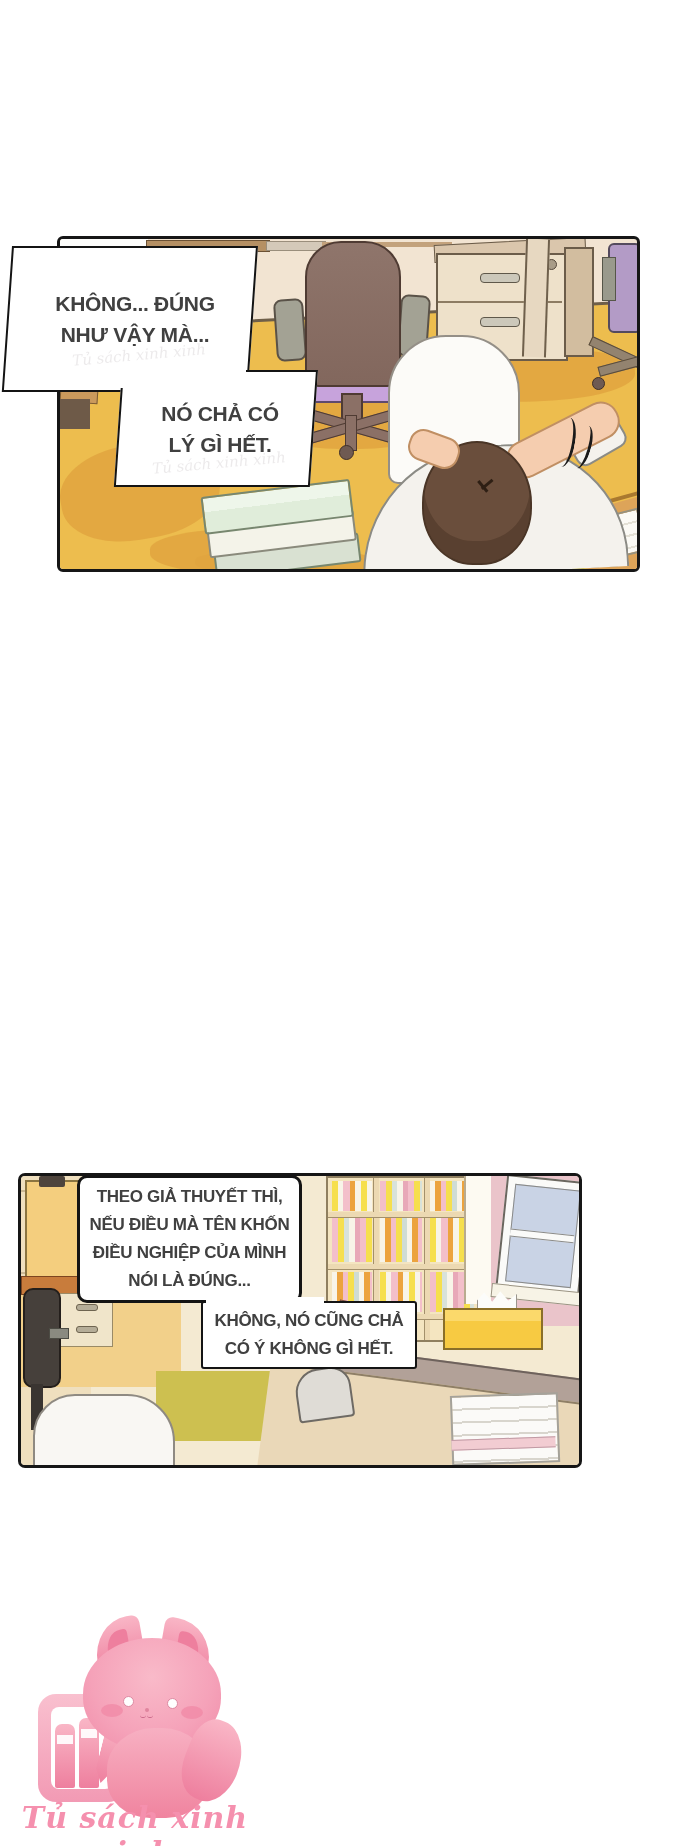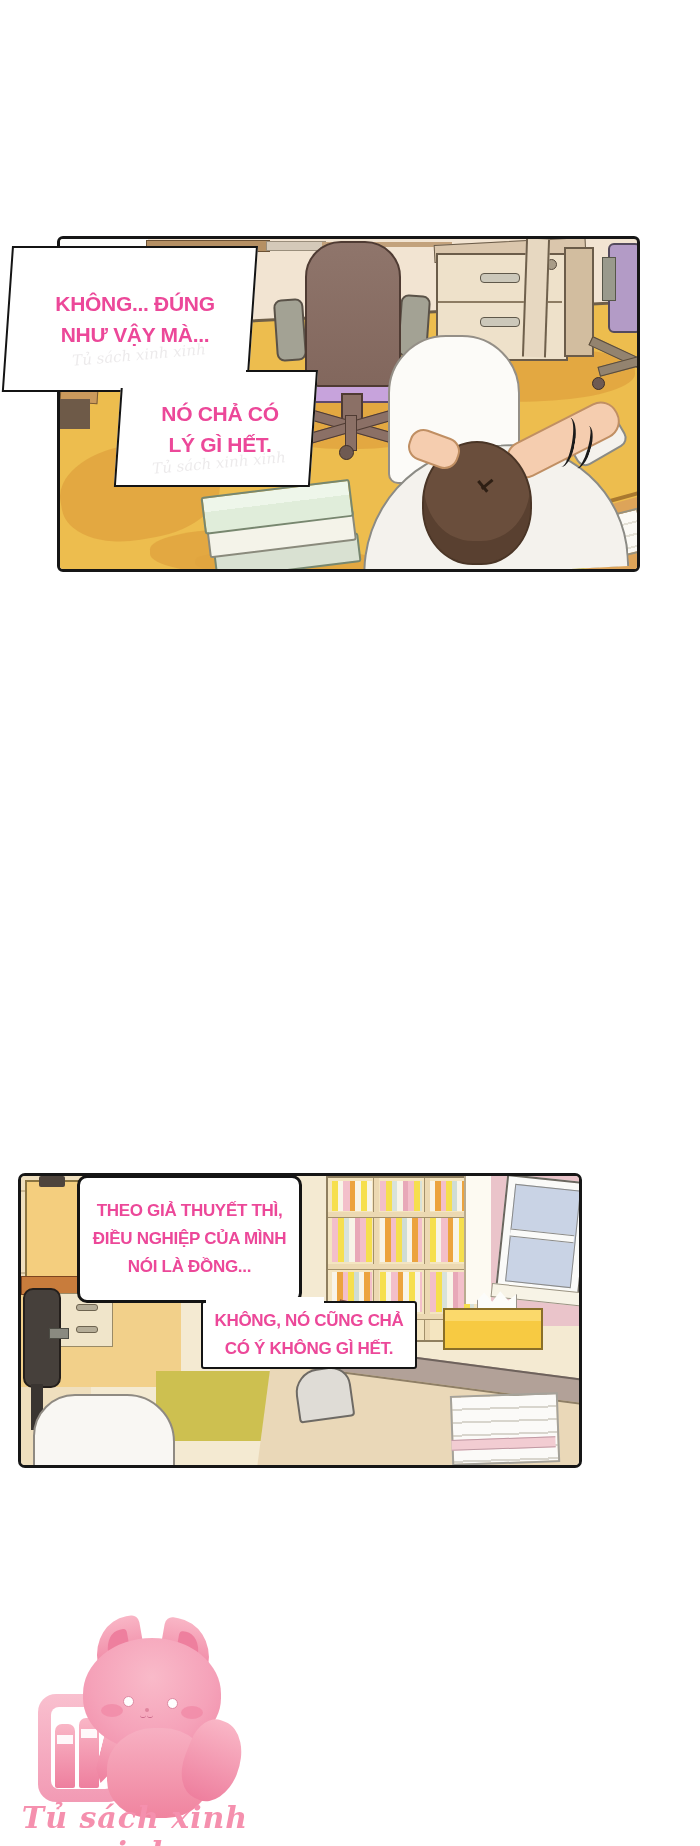--- a/index.html
+++ b/index.html
@@ -9,21 +9,21 @@
   
   .panel{position:absolute;border:3px solid #161616;overflow:hidden;}
   #panel1{left:57px;top:236px;width:577px;height:330px;border-radius:6px;background:#f2e4d2;}
   #panel2{left:18px;top:1173px;width:558px;height:289px;border-radius:7px;background:#f4ead2;}
   
   .bubble{position:absolute;z-index:30;}
   .bubble .bg{position:absolute;inset:0;background:#ffffff;border:2.5px solid #141414;
               transform:skewX(-4deg);transform-origin:top left;}
   .bubble .lines{position:relative;width:100%;height:100%;display:flex;flex-direction:column;
               justify-content:center;align-items:center;}
-  .btext{font-family:"Liberation Sans",sans-serif;font-weight:700;color:#ec4899;
+  .btext{font-family:"Liberation Sans",sans-serif;font-weight:700;color:#404040;
          text-align:right;letter-spacing:-0.3px;white-space:nowrap;}
   .p1text{font-size:21px;line-height:31px;}
   .p2text{font-size:17px;line-height:28px;}
   .patch{position:absolute;background:#ffffff;z-index:31;}
   .wmark{position:absolute;font-family:"DejaVu Serif",serif;font-style:italic;
          color:#9a8f95;opacity:.18;font-size:15px;transform:rotate(-5deg);white-space:nowrap;}
   
   .shadow{position:absolute;background:#e0a43f;border-radius:45%;opacity:.85;}
   .bk1{background:repeating-linear-gradient(90deg,#f6df4e 0 6px,#f8f4e8 6px 11px,#f3bfca 11px 18px,#eca33e 18px 23px,#f8f4e8 23px 29px);}
   .bk2{background:repeating-linear-gradient(90deg,#f3bfca 0 6px,#f6df4e 6px 12px,#d8e2da 12px 17px,#f8f4e8 17px 23px,#e8a8b8 23px 28px);}
@@ -198,22 +198,23 @@
     <div class="abs" style="left:28px;top:152px;width:18px;height:9px;background:#8a8a80;border:1px solid #4c4c44;"></div>
     <div class="abs" style="left:10px;top:208px;width:12px;height:46px;background:#3a3531;"></div>
 
     <div class="abs" style="left:12px;top:218px;width:138px;height:78px;background:#f9f7f3;border:2.5px solid #8f8a82;border-radius:42px 48px 0 0;"></div>
   </div>
 
   <div class="bubble" style="left:77px;top:1175px;width:225px;height:128px;">
     <div class="bg" style="transform:none;border:3px solid #141414;border-radius:10px;"></div>
     <div class="lines">
       <span class="btext p2text">THEO GIẢ THUYẾT THÌ,</span>
+      <span class="btext p2text">NẾU ĐIỀU MÀ TÊN KHỐN</span>
       <span class="btext p2text">ĐIỀU NGHIỆP CỦA MÌNH</span>
-      <span class="btext p2text">NÓI LÀ ĐỒNG...</span>
+      <span class="btext p2text">NÓI LÀ ĐÚNG...</span>
     </div>
   </div>
   <div class="bubble" style="left:201px;top:1301px;width:216px;height:68px;">
     <div class="bg" style="transform:none;border:2.5px solid #141414;border-radius:3px;"></div>
     <div class="lines">
       <span class="btext p2text">KHÔNG, NÓ CŨNG CHẢ</span>
       <span class="btext p2text">CÓ Ý KHÔNG GÌ HẾT.</span>
     </div>
   </div>
   <div class="patch" style="left:206px;top:1297px;width:118px;height:14px;"></div>

